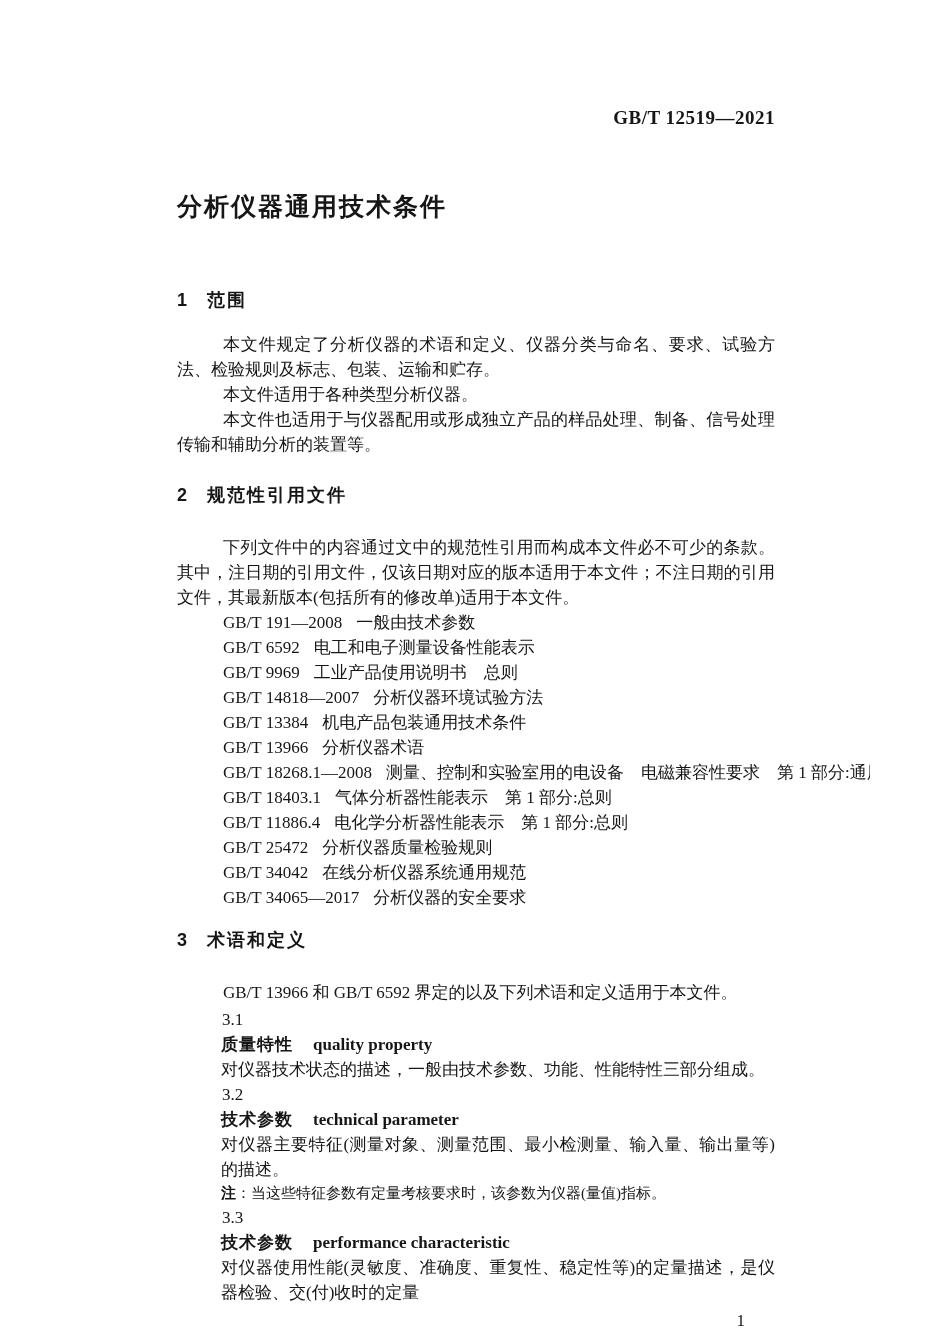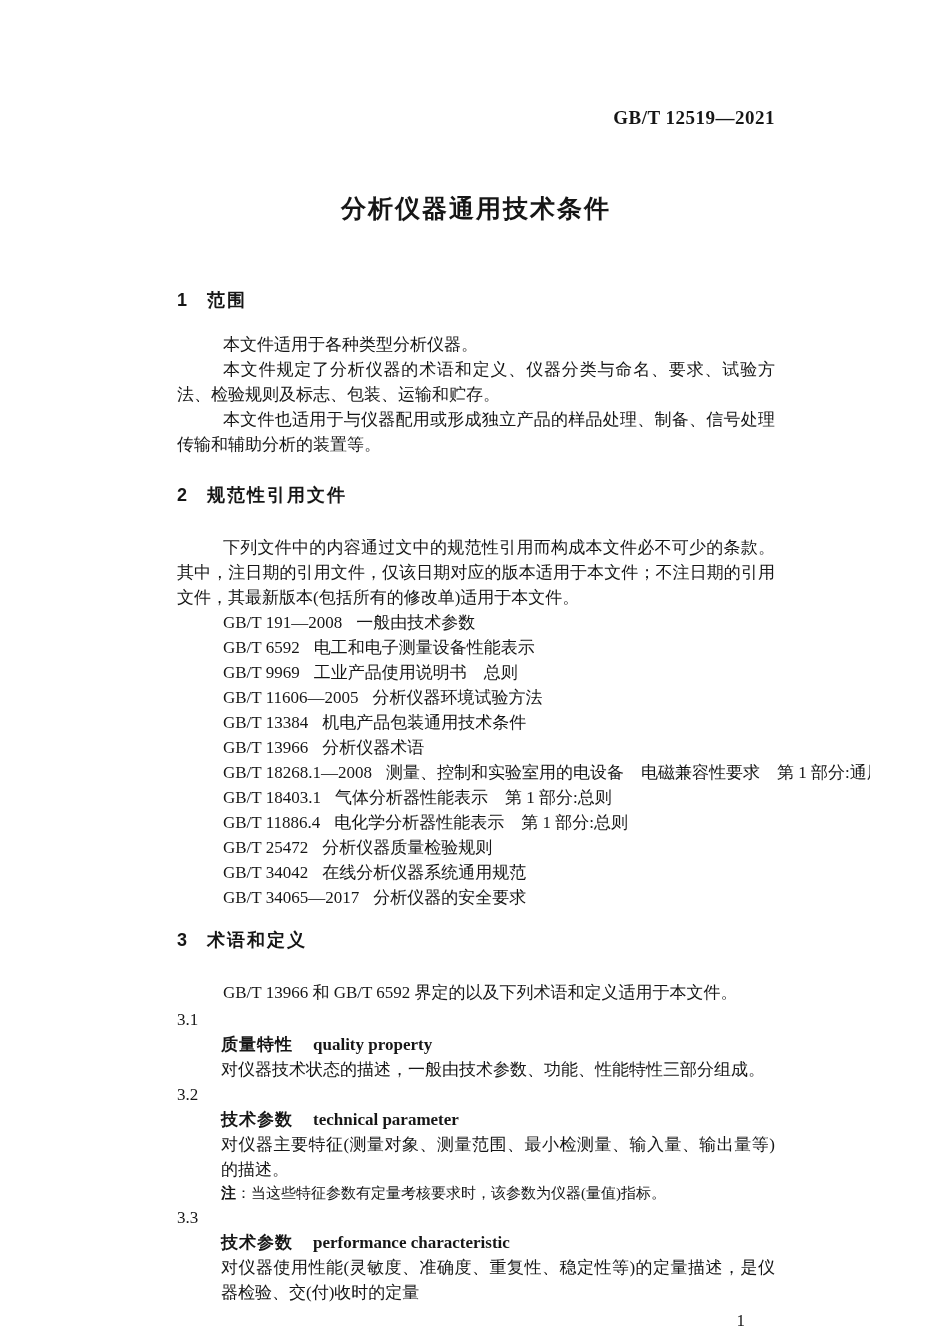--- a/index.html
+++ b/index.html
@@ -18,22 +18,21 @@
   .doc-code {
     text-align: right;
     font-family: "Liberation Serif", "DejaVu Serif", serif;
     font-weight: bold;
     font-size: 19px;
     line-height: 24px;
     letter-spacing: 0.5px;
   }
   .doc-title {
     margin: 62px 0 0 0;
-    text-align: center;
-    font-family: Liberation Serif, serif;
+    font-family: Liberation Mono, monospace;
     font-weight: bold;
     font-size: 25px;
     line-height: 34px;
     letter-spacing: 2px;
   }
   .sec-heading {
     font-family: "Liberation Sans", "DejaVu Sans", sans-serif;
     font-weight: bold;
     font-size: 18px;
     line-height: 20px;
@@ -63,20 +62,21 @@
     font-size: 17px;
     line-height: 25px;
     padding-left: 46px;
     white-space: nowrap;
   }
   .ref-code { margin-right: 14px; }
   .terms-block { margin-top: 2px; }
   .term-num {
     font-size: 17px;
     line-height: 25px;
+    margin-left: 45px;
   }
   .term-line {
     padding-left: 44px;
     font-size: 17px;
     line-height: 25px;
     font-weight: bold;
   }
   .term-zh {
     font-family: "Liberation Sans", "DejaVu Sans", sans-serif;
     margin-right: 20px;
@@ -111,34 +111,34 @@
 
 <div class="page">
 
   <div class="doc-code">GB/T 12519—2021</div>
 
   <h1 class="doc-title">分析仪器通用技术条件</h1>
 
   <h2 class="sec-heading h-sec1"><span class="sec-num">1</span><span>范围</span></h2>
 
   <div class="body-block">
+    <p class="para">本文件规定了分析仪器的术语和定义、仪器分类与命名、要求、试验方法、检验规则及标志、包装、运输和贮存。</p>
     <p class="para">本文件适用于各种类型分析仪器。</p>
-    <p class="para">本文件规定了分析仪器的术语和定义、仪器分类与命名、要求、试验方法、检验规则及标志、包装、运输和贮存。</p>
     <p class="para">本文件也适用于与仪器配用或形成独立产品的样品处理、制备、信号处理传输和辅助分析的装置等。</p>
   </div>
 
   <h2 class="sec-heading h-sec2"><span class="sec-num">2</span><span>规范性引用文件</span></h2>
 
   <div class="intro-block">
     <p class="para">下列文件中的内容通过文中的规范性引用而构成本文件必不可少的条款。其中，注日期的引用文件，仅该日期对应的版本适用于本文件；不注日期的引用文件，其最新版本(包括所有的修改单)适用于本文件。</p>
     <div class="ref-list">
       <div class="ref-line"><span class="ref-code">GB/T 191—2008</span><span>一般由技术参数</span></div>
       <div class="ref-line"><span class="ref-code">GB/T 6592</span><span>电工和电子测量设备性能表示</span></div>
       <div class="ref-line"><span class="ref-code">GB/T 9969</span><span>工业产品使用说明书　总则</span></div>
-      <div class="ref-line"><span class="ref-code">GB/T 11606—2005</span><span>分析仪器环境试验方法</span></div>
+      <div class="ref-line"><span class="ref-code">GB/T 14818—2007</span><span>分析仪器环境试验方法</span></div>
       <div class="ref-line"><span class="ref-code">GB/T 13384</span><span>机电产品包装通用技术条件</span></div>
       <div class="ref-line"><span class="ref-code">GB/T 13966</span><span>分析仪器术语</span></div>
       <div class="ref-line"><span class="ref-code">GB/T 18268.1—2008</span><span>测量、控制和实验室用的电设备　电磁兼容性要求　第 1 部分:通用要求</span></div>
       <div class="ref-line"><span class="ref-code">GB/T 18403.1</span><span>气体分析器性能表示　第 1 部分:总则</span></div>
       <div class="ref-line"><span class="ref-code">GB/T 11886.4</span><span>电化学分析器性能表示　第 1 部分:总则</span></div>
       <div class="ref-line"><span class="ref-code">GB/T 25472</span><span>分析仪器质量检验规则</span></div>
       <div class="ref-line"><span class="ref-code">GB/T 34042</span><span>在线分析仪器系统通用规范</span></div>
       <div class="ref-line"><span class="ref-code">GB/T 34065—2017</span><span>分析仪器的安全要求</span></div>
     </div>
   </div>

